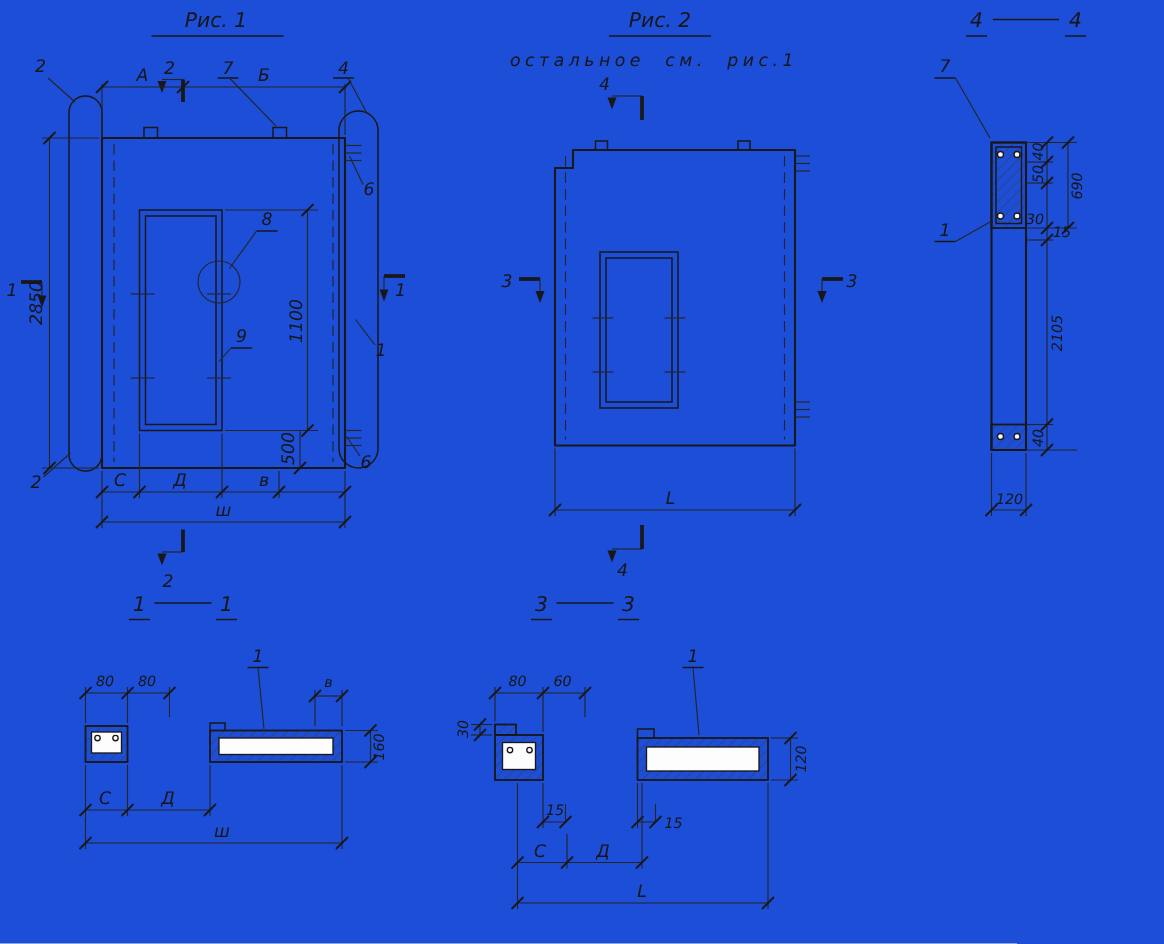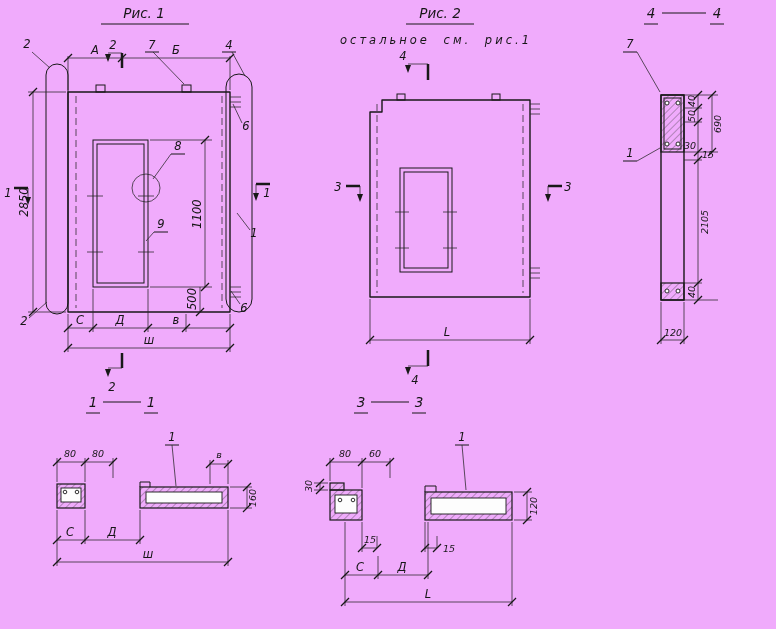--- a/index.html
+++ b/index.html
@@ -1,16 +1,16 @@
 <!DOCTYPE html>
 <html><head>
 <meta charset="utf-8">
 <style>
   html,body{margin:0;padding:0;background:#e8e8e8;}
-  .sheet{position:relative;width:776px;height:629px;background:#f0abfc;margin:0 auto;overflow:hidden;}
+  .sheet{position:relative;width:776px;height:629px;background:#1d4ed8;margin:0 auto;overflow:hidden;}
   svg{position:absolute;left:0;top:0;}
   svg text{font-family:"DejaVu Sans",sans-serif;font-style:italic;fill:#161616;}
   .t13{font-size:13.5px;}
   .t11{font-size:11.5px;}
   .t9{font-size:9.5px;}
   .sub{font-size:11.5px;letter-spacing:3px;word-spacing:7px;}
   .ol{fill:none;stroke:#181818;stroke-width:1.4;stroke-linejoin:round;}
   .ol2{fill:none;stroke:#181818;stroke-width:1;}
   .dm{fill:none;stroke:#252525;stroke-width:0.75;}
   .dsh{stroke-dasharray:7 4;}

